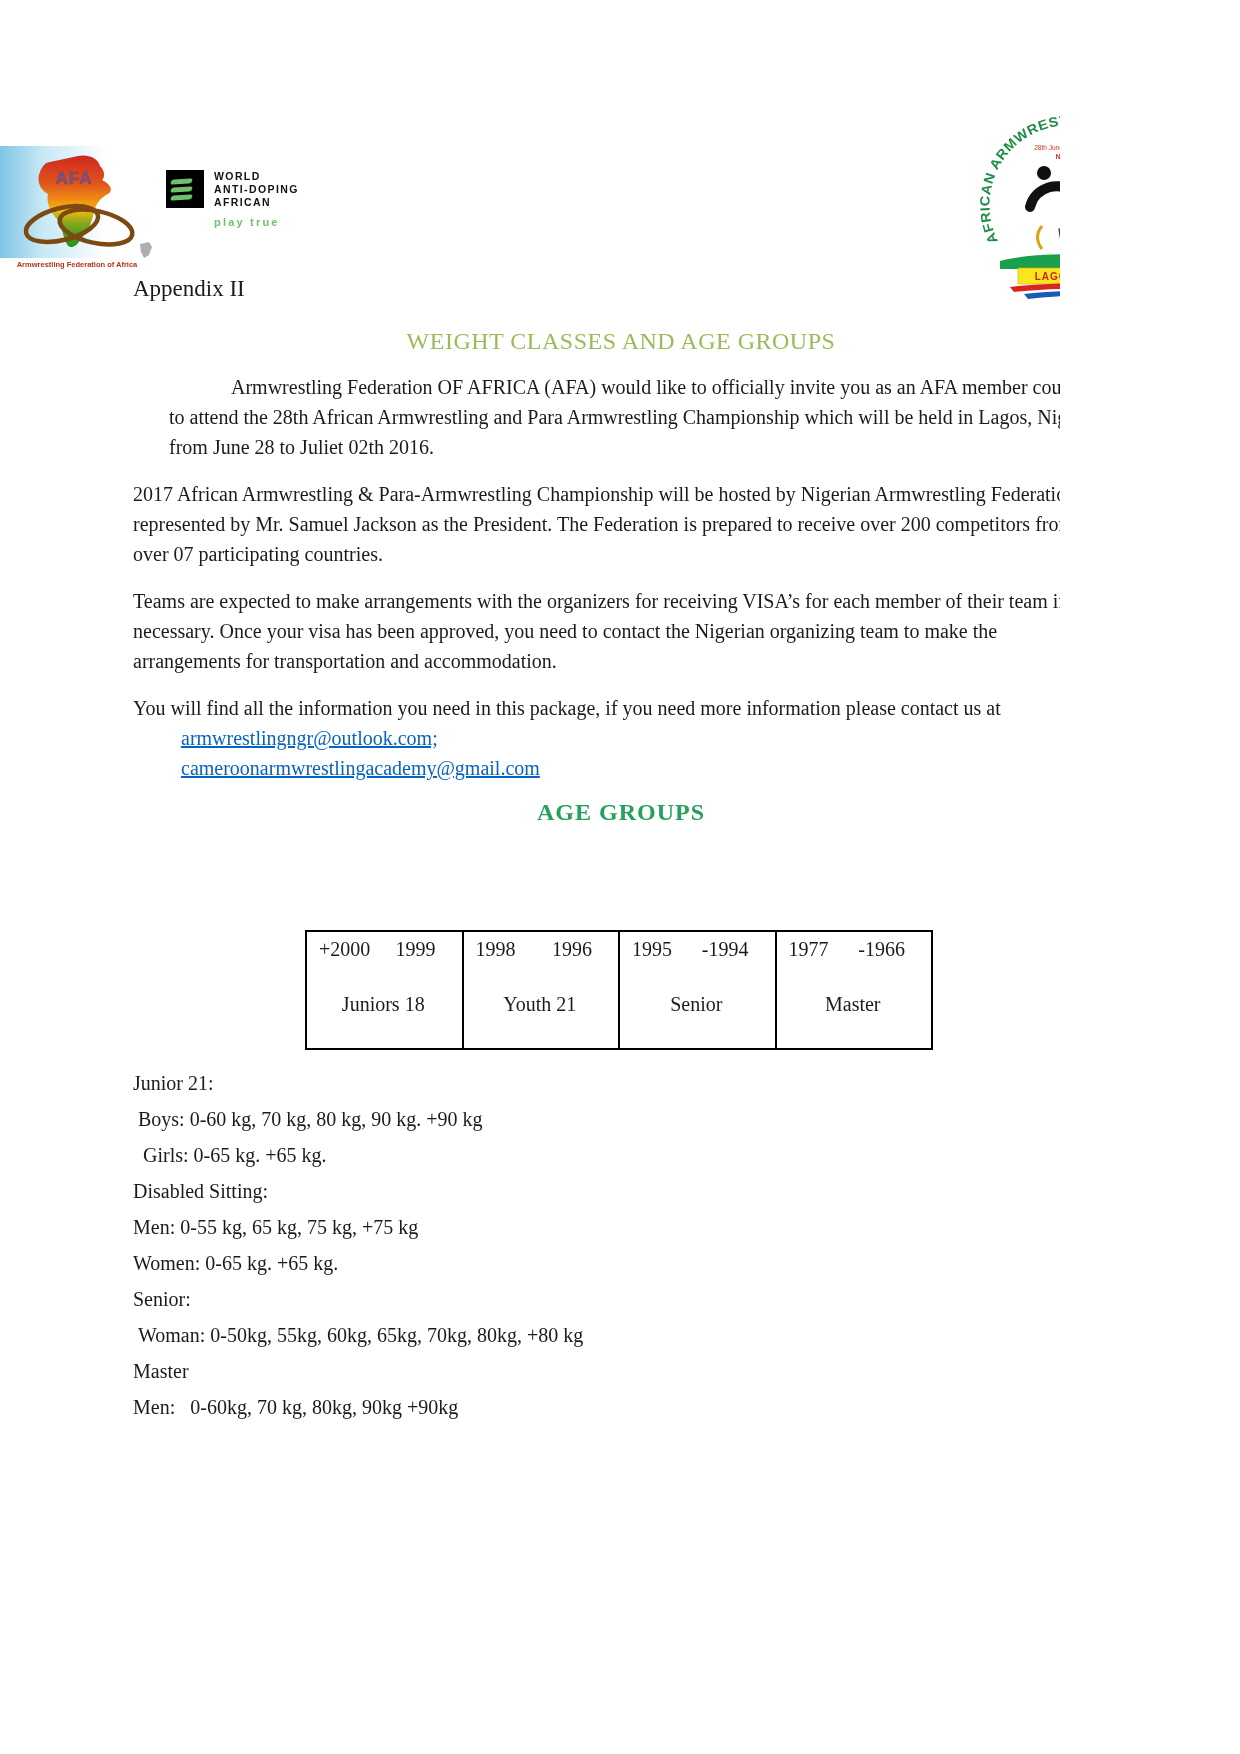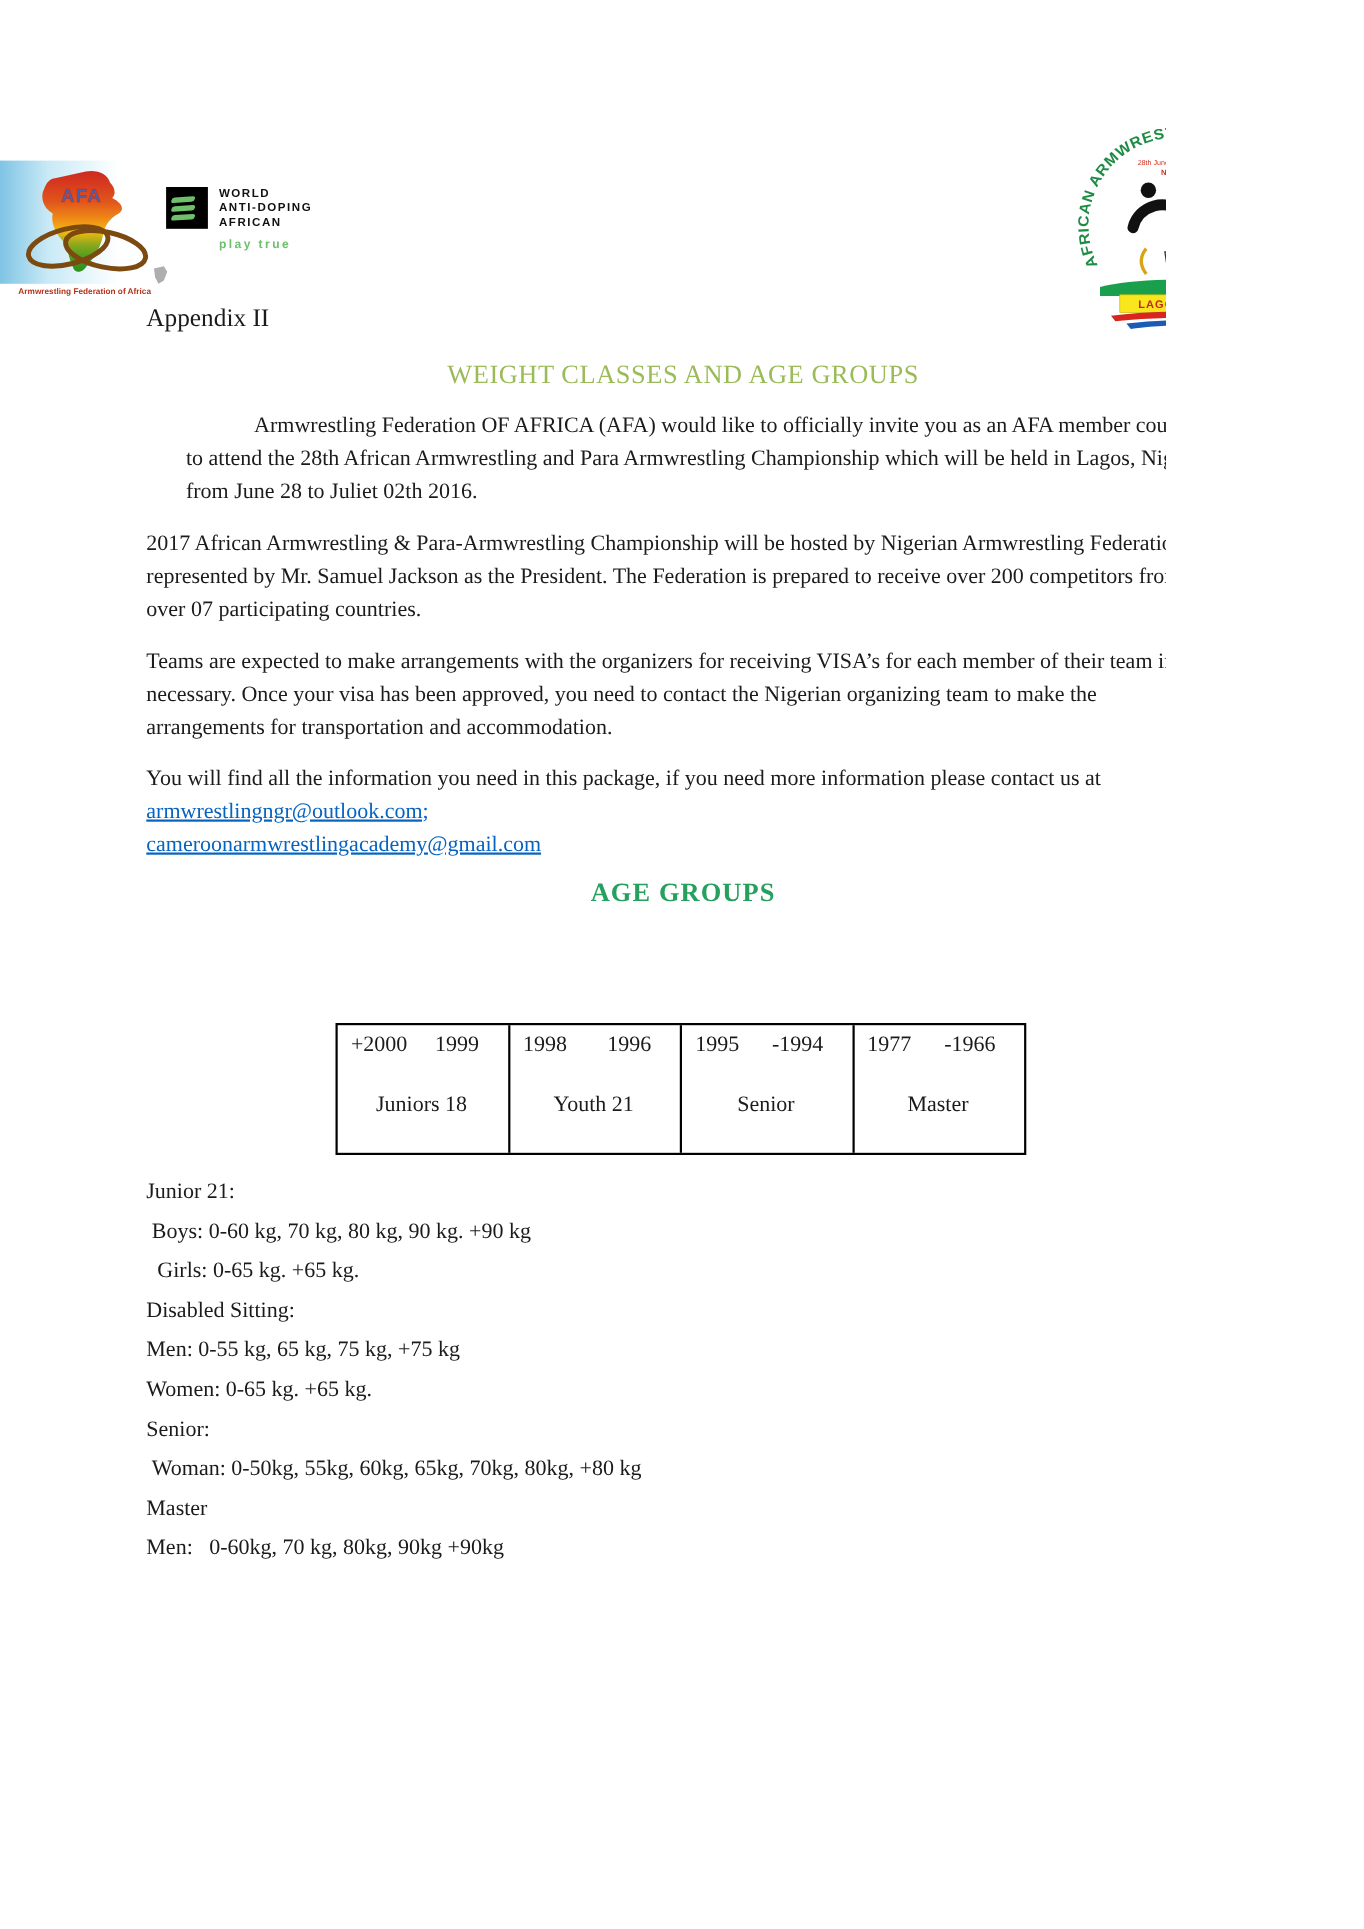--- a/index.html
+++ b/index.html
@@ -5,35 +5,35 @@
   * { margin:0; padding:0; box-sizing:border-box; }
   html,body { background:#ffffff; }
   .page {
     position:relative; width:1060px; height:1754px; background:#ffffff;
     font-family:"Liberation Serif","DejaVu Serif",serif; color:#1b1b1b;
     overflow:hidden;
   }
 
   
   .afa-logo { position:absolute; left:0; top:140px; width:162px; height:132px; }
-  .wada-logo { position:absolute; left:151px; top:170px; display:flex; align-items:flex-start; }
+  .wada-logo { position:absolute; left:166px; top:170px; display:flex; align-items:flex-start; }
   .wada-square { width:38px; height:38px; background:#000; display:flex; flex-direction:column; justify-content:center; gap:3px; padding-left:5px; }
   .wada-bar { width:21px; height:5px; background:#6ec06a; border-radius:3px; transform:skewX(-18deg) rotate(-4deg); }
   .wada-textcol { margin-left:10px; font-family:"Liberation Sans",sans-serif; }
   .wada-line { font-size:10.5px; font-weight:bold; letter-spacing:1.4px; line-height:13px; color:#111; }
   .wada-tagline { margin-top:7px; font-size:11px; font-weight:bold; letter-spacing:2.2px; color:#6ec06a; }
   .champ-logo { position:absolute; left:972px; top:110px; width:196px; height:190px; }
 
   
   .content { position:absolute; left:133px; top:276px; width:976px; font-size:20px; }
   .appendix-title { font-size:23px; font-weight:normal; }
   .main-heading { margin-top:26px; text-align:center; font-size:24px; font-weight:normal; color:#9bbb59; letter-spacing:0.5px; }
   .para { margin-top:17px; line-height:30px; }
   .para.indent-first { text-indent:62px;margin-left:36px; }
-  .email-link { color:#0563c1; text-decoration:underline; cursor:pointer; }
+  .email-link { color:#0563c1; text-decoration:underline; cursor:pointer;margin-left:48px; }
   .age-heading { margin-top:16px; text-align:center; font-size:24px; font-weight:bold; color:#27a05e; letter-spacing:1px; }
 
   .age-table { margin:104px 0 0 172px; width:628px; display:flex; border:2px solid #000; }
   .age-cell { flex:1; height:116px; border-left:2px solid #000; padding:6px 14px 0 12px; }
   .age-cell:first-child { border-left:none; }
   .age-years { display:flex; justify-content:space-between; padding-right:12px; }
   .age-label { text-align:center; margin-top:32px; }
 
   .weights { margin-top:15px; }
   .weight-line { line-height:36px; white-space:pre-wrap; }

